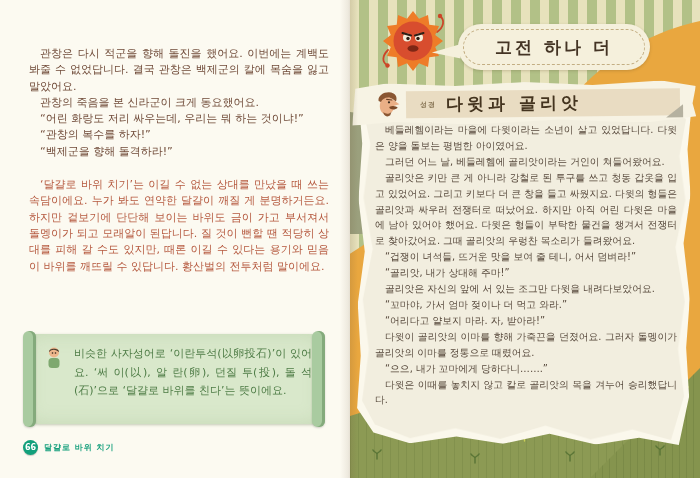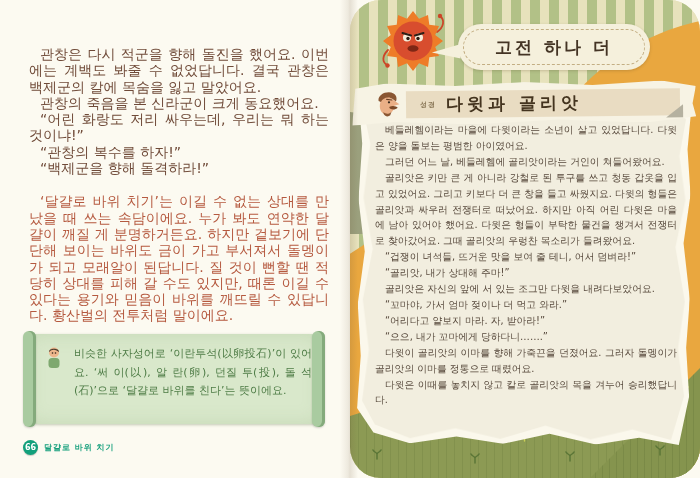--- a/index.html
+++ b/index.html
@@ -1,26 +1,26 @@
 <!DOCTYPE html>
 <html><head>
 <meta charset="utf-8">
 <style>
   html,body{margin:0;padding:0;background:#888;}
   .book{position:relative;width:700px;height:478px;overflow:hidden;background:#fcfaf1;
         font-family:"DejaVu Sans",sans-serif;}
   .page{position:absolute;top:0;height:478px;width:350px;}
   .page-left{left:0;background:#fcfaf1;}
-  .page-right{left:350px;overflow:hidden;background:#e7e2bc;border-radius:31px;}
+  .page-right{left:350px;overflow:hidden;background:#e7e2bc;}
   .gutter{position:absolute;left:340px;top:0;width:18px;height:478px;z-index:40;pointer-events:none;
     background:linear-gradient(90deg,rgba(110,85,55,0) 0%,rgba(110,85,55,.10) 45%,rgba(110,85,55,.16) 55%,rgba(110,85,55,0) 100%);}
 
   
   .left-text{position:absolute;left:29px;top:46px;width:300px;color:#6f4a38;
-    font-size:14px;line-height:16.3px;text-align:justify;word-break:break-all;}
+    font-size:11px;line-height:16.3px;text-align:justify;word-break:break-all;}
   .left-text p{margin:0;text-indent:11px;}
   .proverb{margin-top:17px !important;color:#b5593f;}
 
   .note-box{position:absolute;left:27px;top:334px;width:294px;height:90px;background:#d9e8cb;
     border-radius:7px 10px 8px 12px;box-shadow:0 1px 3px rgba(90,110,70,.35), inset 0 0 18px rgba(140,170,120,.25);}
   .note-bar{position:absolute;top:-3px;width:13px;height:96px;background:#a9cba0;border-radius:6px;
     box-shadow:inset -3px 0 0 #84aa7c,0 1px 2px rgba(0,0,0,.18);}
   .note-bar.l{left:-4px}.note-bar.r{right:-4px}
   .note-icon{position:absolute;left:17px;top:12px;}
   .note-text{position:absolute;left:47px;top:11px;width:238px;margin:0;font-size:11px;
@@ -197,20 +197,20 @@
 
     <div class="story-right">
       <p>베들레헴이라는 마을에 다윗이라는 소년이 살고 있었답니다. 다윗은 양을 돌보는 평범한 아이였어요.</p>
       <p>그러던 어느 날, 베들레헴에 골리앗이라는 거인이 쳐들어왔어요.</p>
       <p>골리앗은 키만 큰 게 아니라 강철로 된 투구를 쓰고 청동 갑옷을 입고 있었어요. 그리고 키보다 더 큰 창을 들고 싸웠지요. 다윗의 형들은 골리앗과 싸우러 전쟁터로 떠났어요. 하지만 아직 어린 다윗은 마을에 남아 있어야 했어요. 다윗은 형들이 부탁한 물건을 챙겨서 전쟁터로 찾아갔어요. 그때 골리앗의 우렁찬 목소리가 들려왔어요.</p>
       <p>“겁쟁이 녀석들, 뜨거운 맛을 보여 줄 테니, 어서 덤벼라!”</p>
       <p>“골리앗, 내가 상대해 주마!”</p>
       <p>골리앗은 자신의 앞에 서 있는 조그만 다윗을 내려다보았어요.</p>
       <p>“꼬마야, 가서 엄마 젖이나 더 먹고 와라.”</p>
       <p>“어리다고 얕보지 마라. 자, 받아라!”</p>
+      <p>다윗이 골리앗의 이마를 향해 가죽끈을 던졌어요. 그러자 돌멩이가 골리앗의 이마를 정통으로 때렸어요.</p>
       <p>“으으, 내가 꼬마에게 당하다니…….”</p>
-      <p>다윗이 골리앗의 이마를 향해 가죽끈을 던졌어요. 그러자 돌멩이가 골리앗의 이마를 정통으로 때렸어요.</p>
       <p>다윗은 이때를 놓치지 않고 칼로 골리앗의 목을 겨누어 승리했답니다.</p>
     </div>
   </div>
 
   <div class="gutter"></div>
 </div>
 
 </body></html>

